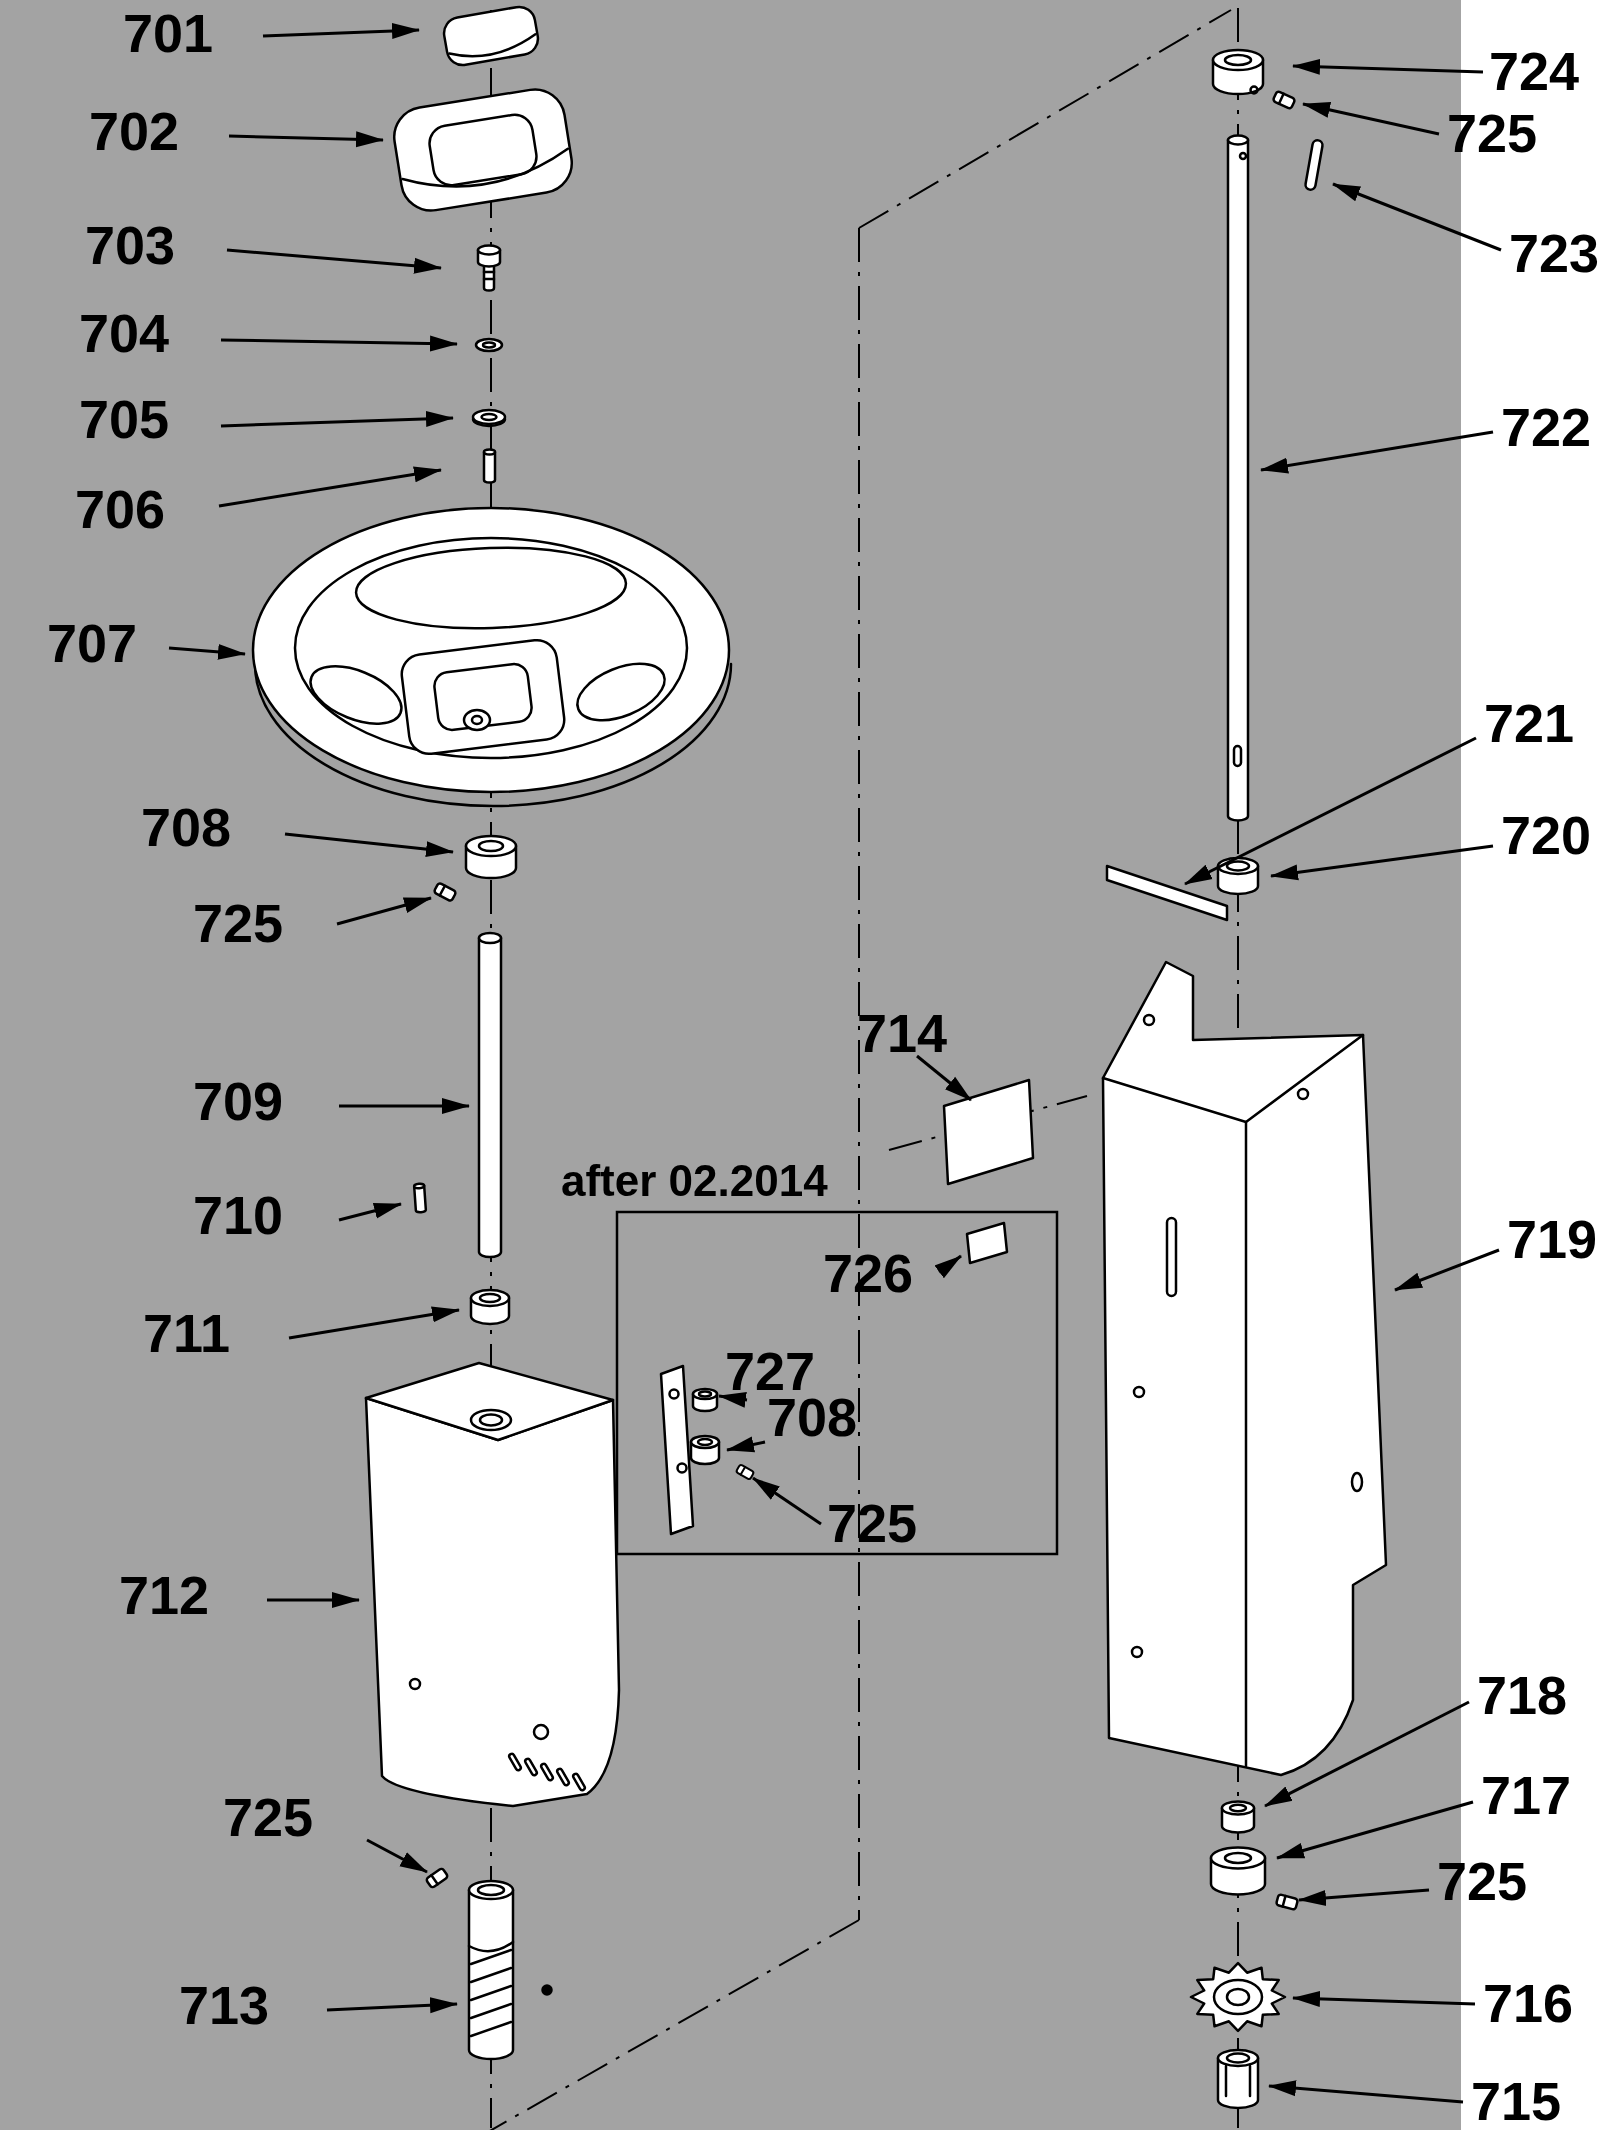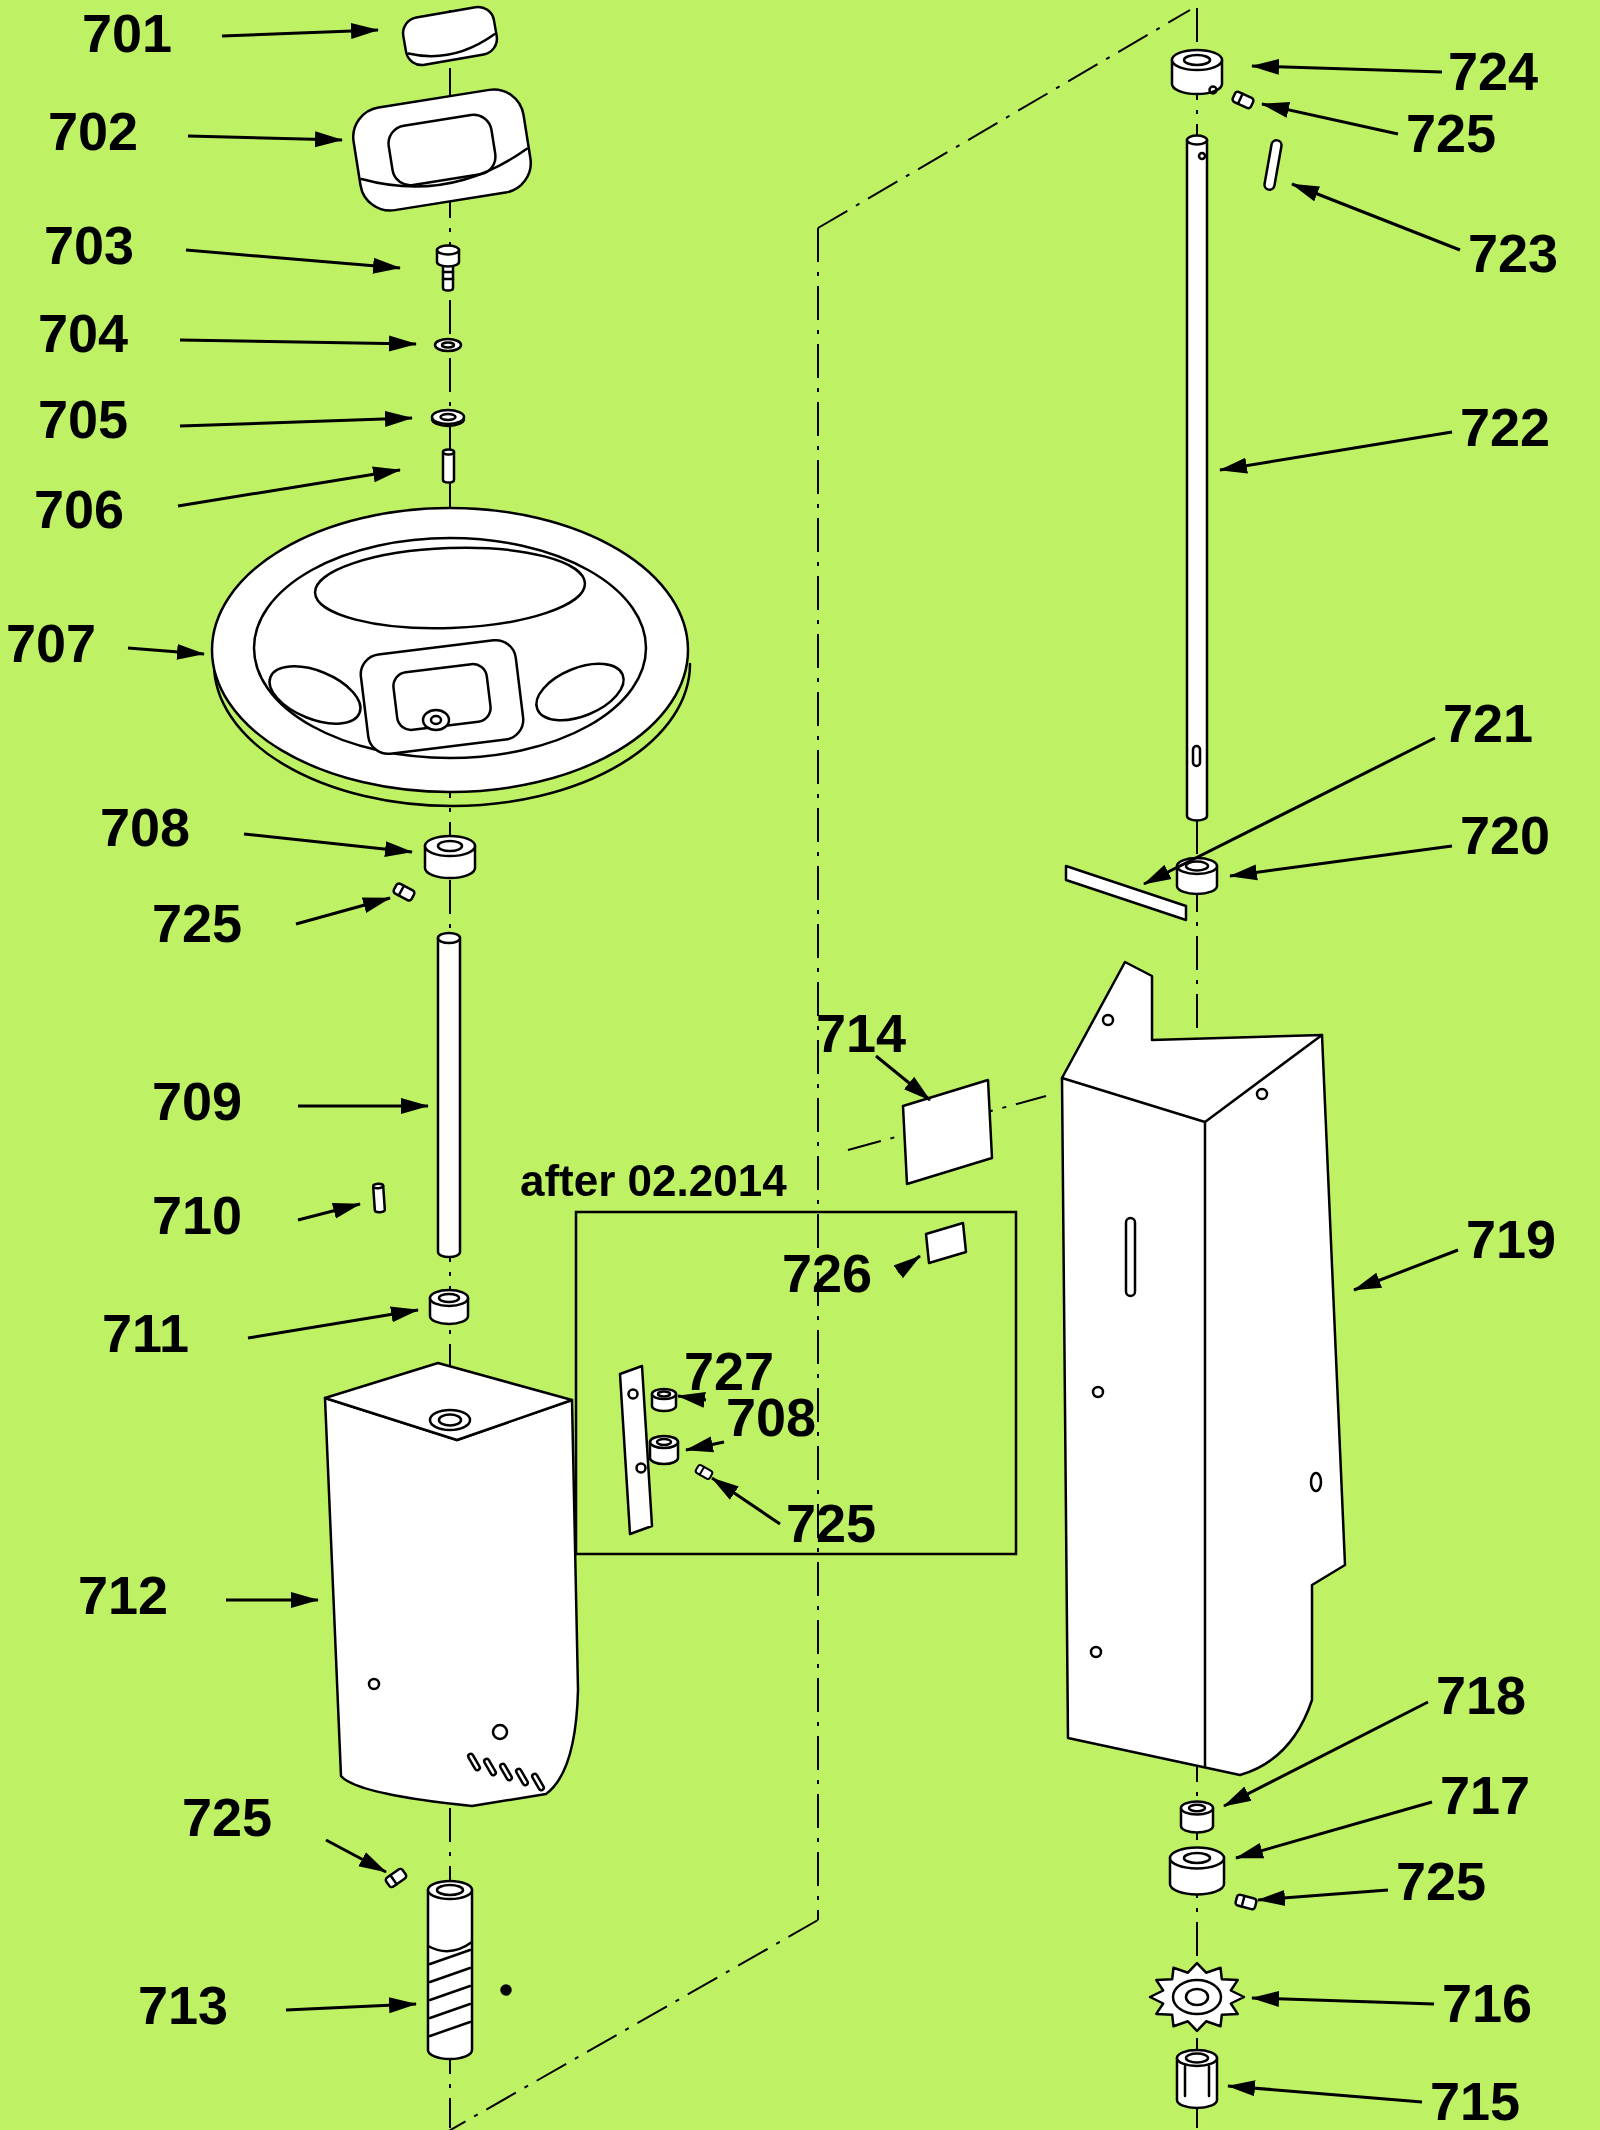--- a/index.html
+++ b/index.html
@@ -1,16 +1,16 @@
 <!DOCTYPE html>
 <html><head>
 <meta charset="utf-8">
 <style>
   html,body{margin:0;padding:0;background:#ffffff;}
-  .canvas{width:1600px;height:2130px;position:relative;background:#bef264;}
+  .canvas{width:1420px;height:2130px;position:relative;background:#a3a3a3;padding-left:41px;}
   svg{display:block;}
   .p{fill:#ffffff;stroke:#000000;stroke-width:2.5;stroke-linejoin:round;stroke-linecap:round;}
   .ln{fill:none;stroke:#000000;stroke-width:2.5;stroke-linecap:round;}
   .cl{fill:none;stroke:#000000;stroke-width:2;stroke-dasharray:34 10 4 10;}
   .leader{fill:none;stroke:#000000;stroke-width:3;}
   .box{fill:none;stroke:#000000;stroke-width:2.5;}
   .callout{font-family:"Liberation Sans",sans-serif;font-weight:bold;font-size:54px;fill:#000000;}
   .note{font-family:"Liberation Sans",sans-serif;font-weight:bold;font-size:44px;fill:#000000;}
 </style>
 </head>

